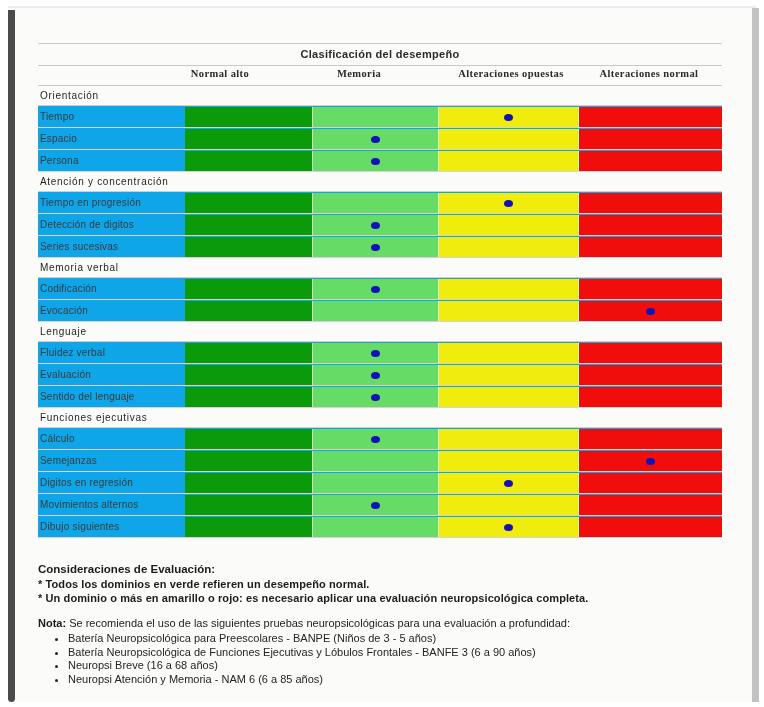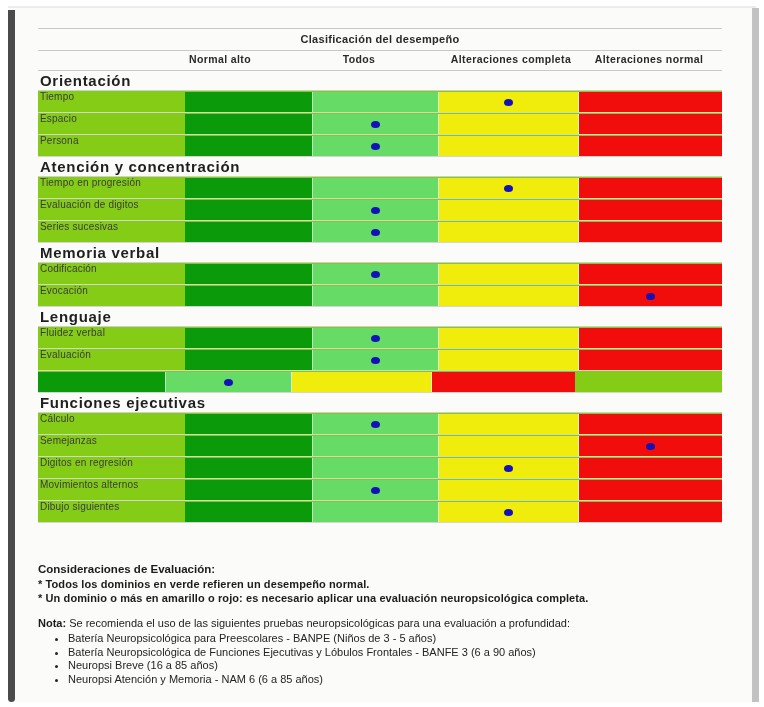--- a/index.html
+++ b/index.html
@@ -21,46 +21,46 @@
   }
   .edge-right {
     position: absolute; left: 752px; top: 8px; width: 7px; height: 694px;
     background: #c2c2c2;
   }
   .edge-top {
     position: absolute; left: 8px; top: 6px; width: 748px; height: 2px;
     background: #ececec;
   }
   .perf-table {
-    position: absolute; left: 38px; top: 28px; width: 684px;
+    position: absolute; left: 38px; top: 43px; width: 684px;
   }
   .rule { border-top: 1px solid #c9c9c9; height: 0; }
   .tbl-title {
     height: 21px; line-height: 21px; text-align: center;
     font-size: 11px; font-weight: bold; color: #2a2a2a; letter-spacing: 0.3px;
   }
-  .hdr-row { position: relative; height: 19px; }
+  .hdr-row { position: relative; height: 19px; font-family: Liberation Serif, serif; }
   .hdr-cell {
     position: absolute; top: 2px; transform: translateX(-50%);
     font-size: 10.5px; font-weight: bold; color: #2a2a2a;
     letter-spacing: 0.4px; white-space: nowrap;
   }
   .hdr-0 { left: 182px; }
   .hdr-1 { left: 321px; }
   .hdr-2 { left: 473px; }
   .hdr-3 { left: 611px; }
   .section-row {
     height: 20px; display: flex; align-items: center;
     border-bottom: 1px solid #cfcfcf;
-    font-size: 15px; font-weight: bold; color: #1f1f1f;
+    font-size: 10px; font-weight: normal; color: #1f1f1f;
     letter-spacing: 0.7px; padding-left: 2px;
   }
   .item-row {
-    height: 22px; display: flex; align-items: flex-start;
-    border-bottom: 1px solid #d4d4d4; background: #84cc16;
+    height: 22px; display: flex; align-items: center;
+    border-bottom: 1px solid #d4d4d4; background: #0ea5e9;
   }
   .row-label {
     width: 147px; display: flex; align-items: center;
     font-size: 10px; color: #3b3b3b; letter-spacing: 0.2px; padding-left: 2px;
   }
   .band {
     height: 20px; margin-top: 1px; position: relative;
     display: flex; align-items: center; justify-content: center;
     border-right: 1px solid rgba(255,255,255,0.75);
   }
@@ -87,22 +87,22 @@
 <div class="edge-top"></div>
 <div class="edge-left"></div>
 <div class="edge-right"></div>
 
 <div class="perf-table">
   <div class="rule"></div>
   <div class="tbl-title">Clasificación del desempeño</div>
   <div class="rule"></div>
   <div class="hdr-row">
     <span class="hdr-cell hdr-0">Normal alto</span>
-    <span class="hdr-cell hdr-1">Todos</span>
-    <span class="hdr-cell hdr-2">Alteraciones completa</span>
+    <span class="hdr-cell hdr-1">Memoria</span>
+    <span class="hdr-cell hdr-2">Alteraciones opuestas</span>
     <span class="hdr-cell hdr-3">Alteraciones normal</span>
   </div>
   <div class="rule"></div>
   <div id="table-body">
       <div class="section-row">Orientación</div>
       <div class="item-row">
         <div class="row-label">Tiempo</div>
         <div class="band" style="width: 128px; background: rgb(10, 154, 10);"></div>
         <div class="band" style="width: 126px; background: rgb(102, 219, 102);"></div>
         <div class="band" style="width: 140px; background: rgb(240, 236, 12);">
@@ -132,21 +132,21 @@
       <div class="item-row">
         <div class="row-label">Tiempo en progresión</div>
         <div class="band" style="width: 128px; background: rgb(10, 154, 10);"></div>
         <div class="band" style="width: 126px; background: rgb(102, 219, 102);"></div>
         <div class="band" style="width: 140px; background: rgb(240, 236, 12);">
           <span class="dot" style="background: rgb(18, 18, 184);"></span>
         </div>
         <div class="band" style="width: 143px; background: rgb(242, 13, 13);"></div>
       </div>
       <div class="item-row">
-        <div class="row-label">Evaluación de digitos</div>
+        <div class="row-label">Detección de digitos</div>
         <div class="band" style="width: 128px; background: rgb(10, 154, 10);"></div>
         <div class="band" style="width: 126px; background: rgb(102, 219, 102);">
           <span class="dot" style="background: rgb(18, 18, 184);"></span>
         </div>
         <div class="band" style="width: 140px; background: rgb(240, 236, 12);"></div>
         <div class="band" style="width: 143px; background: rgb(242, 13, 13);"></div>
       </div>
       <div class="item-row">
         <div class="row-label">Series sucesivas</div>
         <div class="band" style="width: 128px; background: rgb(10, 154, 10);"></div>
@@ -188,20 +188,21 @@
       <div class="item-row">
         <div class="row-label">Evaluación</div>
         <div class="band" style="width: 128px; background: rgb(10, 154, 10);"></div>
         <div class="band" style="width: 126px; background: rgb(102, 219, 102);">
           <span class="dot" style="background: rgb(18, 18, 184);"></span>
         </div>
         <div class="band" style="width: 140px; background: rgb(240, 236, 12);"></div>
         <div class="band" style="width: 143px; background: rgb(242, 13, 13);"></div>
       </div>
       <div class="item-row">
+        <div class="row-label">Sentido del lenguaje</div>
         <div class="band" style="width: 128px; background: rgb(10, 154, 10);"></div>
         <div class="band" style="width: 126px; background: rgb(102, 219, 102);">
           <span class="dot" style="background: rgb(18, 18, 184);"></span>
         </div>
         <div class="band" style="width: 140px; background: rgb(240, 236, 12);"></div>
         <div class="band" style="width: 143px; background: rgb(242, 13, 13);"></div>
       </div>
       <div class="section-row">Funciones ejecutivas</div>
       <div class="item-row">
         <div class="row-label">Cálculo</div>
@@ -252,16 +253,16 @@
 </div>
 
 <div class="notes">
   <div class="heading">Consideraciones de Evaluación:</div>
   <div class="bold-line">* Todos los dominios en verde refieren un desempeño normal.</div>
   <div class="bold-line">* Un dominio o más en amarillo o rojo: es necesario aplicar una evaluación neuropsicológica completa.</div>
   <div class="nota-line"><b>Nota:</b><span> Se recomienda el uso de las siguientes pruebas neuropsicológicas para una evaluación a profundidad:</span></div>
   <ul id="note-bullets">
       <li>Batería Neuropsicológica para Preescolares - BANPE (Niños de 3 - 5 años)</li>
       <li>Batería Neuropsicológica de Funciones Ejecutivas y Lóbulos Frontales - BANFE 3 (6 a 90 años)</li>
-      <li>Neuropsi Breve (16 a 85 años)</li>
+      <li>Neuropsi Breve (16 a 68 años)</li>
       <li>Neuropsi Atención y Memoria - NAM 6 (6 a 85 años)</li>
     </ul>
 </div>
 
 </body></html>

